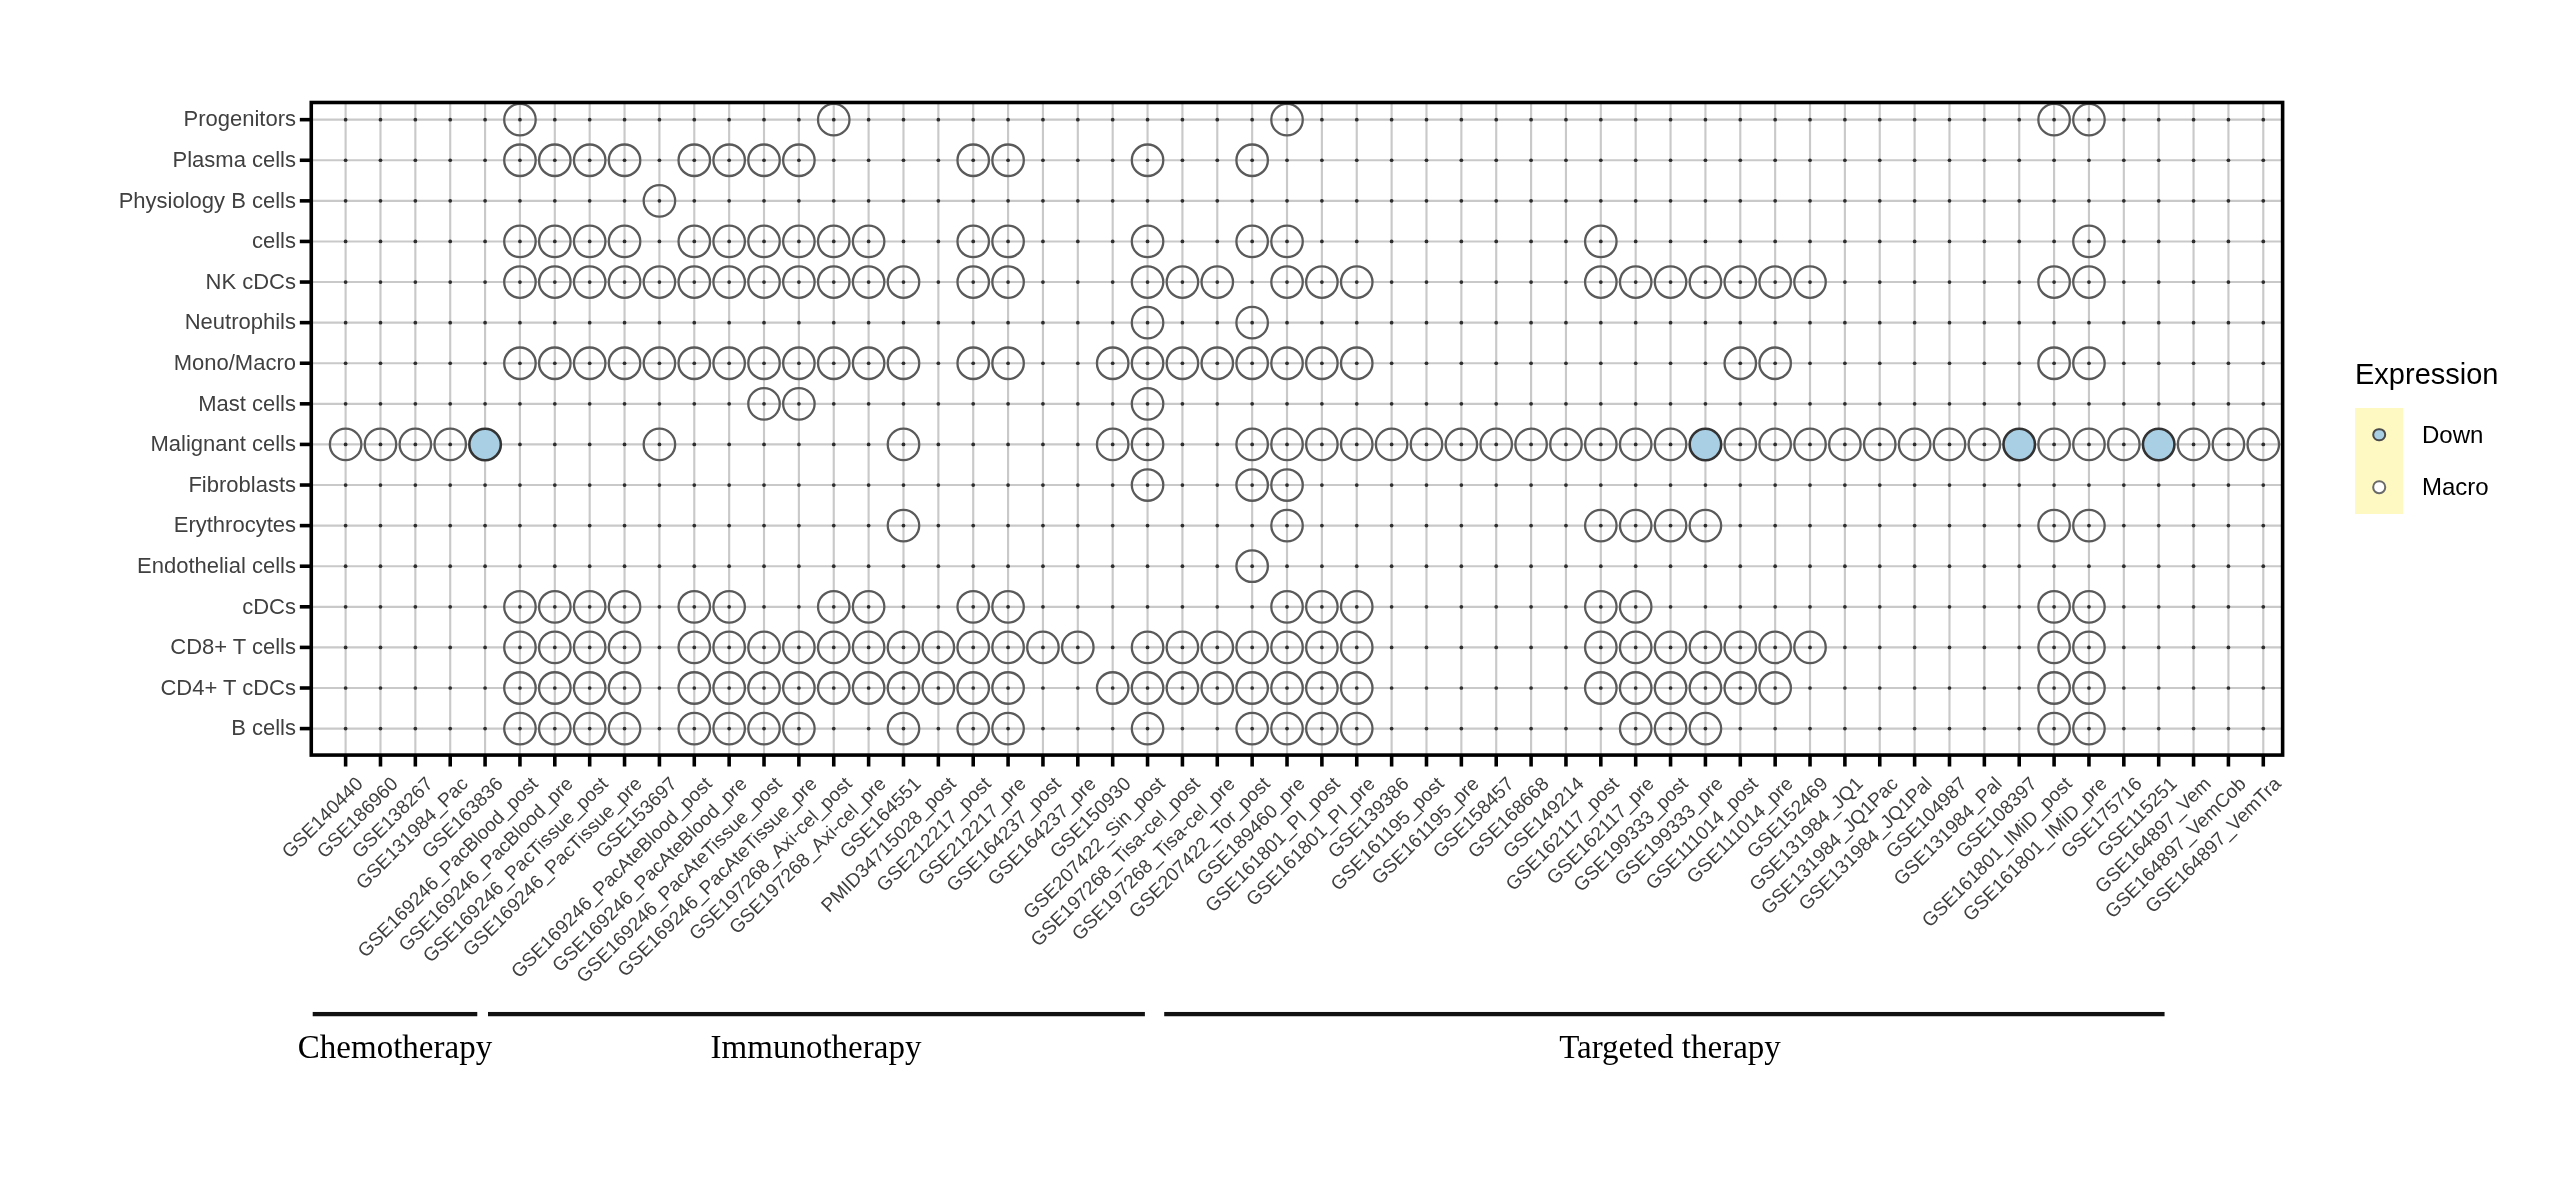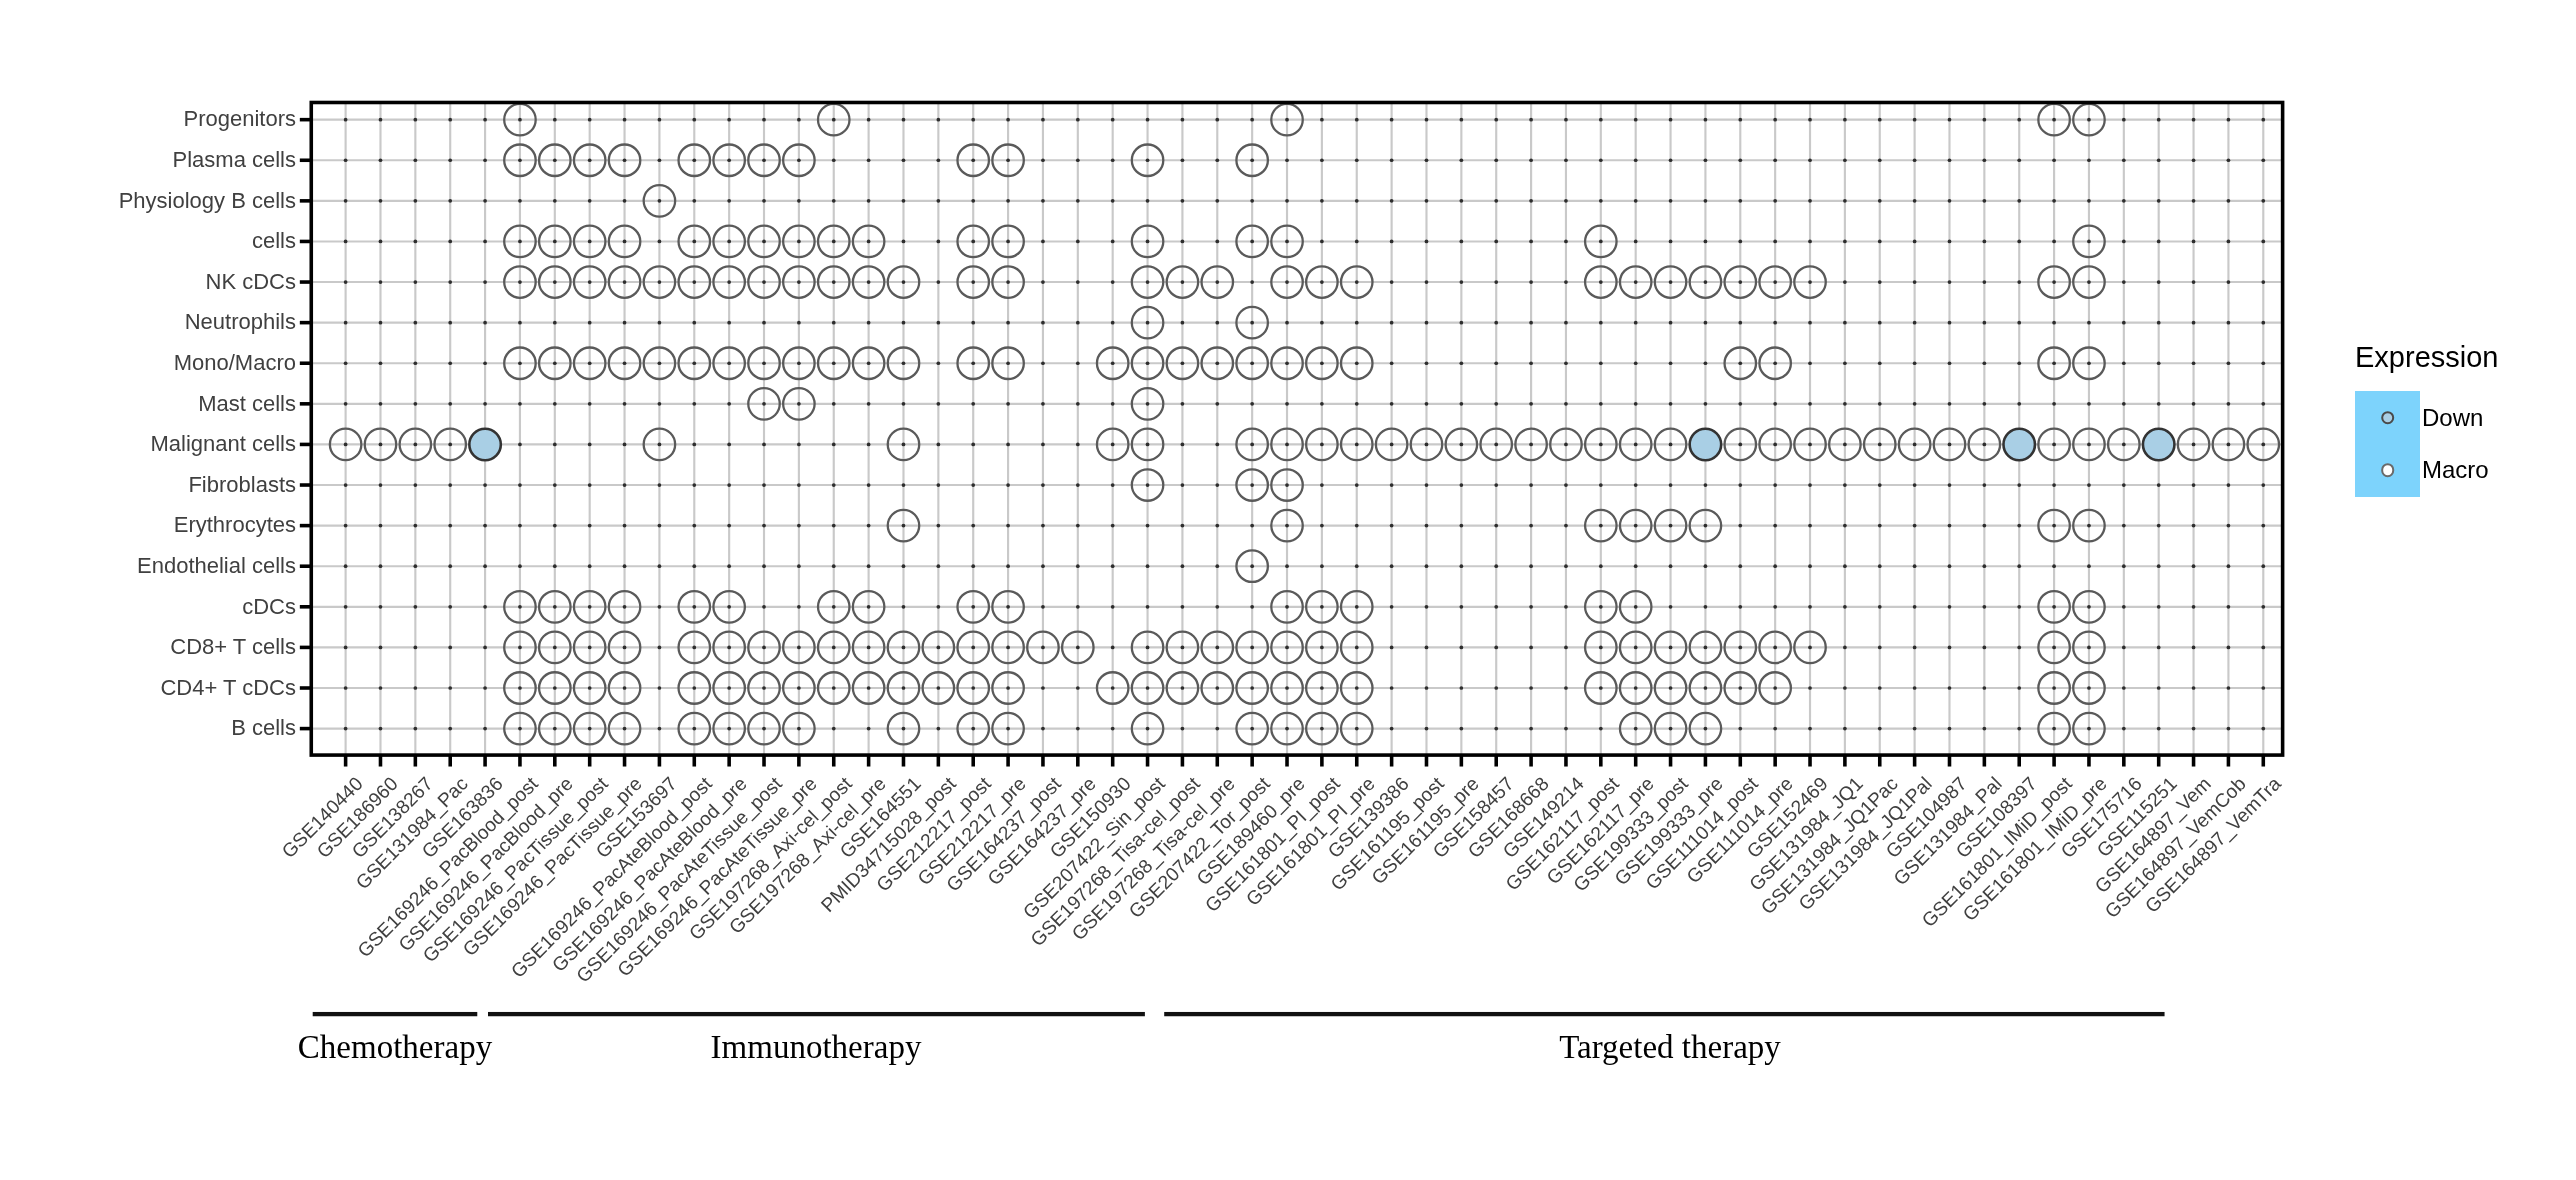--- a/index.html
+++ b/index.html
@@ -2,23 +2,23 @@
 <html style="font-size:11.4px"><head>
 <meta charset="utf-8">
 <style>
   html,body{margin:0;padding:0;background:#ffffff;}
   body{font-family:"Liberation Sans", sans-serif;}
   .figure{position:relative;width:2576px;height:1181px;background:#ffffff;overflow:hidden;}
   .title{position:absolute;left:313px;top:37px;font-size:34px;color:#000;letter-spacing:0.4px;}
   .ylab{position:absolute;transform:translateY(-50%);text-align:right;font-size:22px;color:#404040;white-space:nowrap;}
   .xlab{position:absolute;transform-origin:100% 0;transform:rotate(-45deg);font-size:19.3px;color:#404040;white-space:nowrap;}
   .grouplab{position:absolute;transform:translateX(-50%);font-family:"Liberation Serif", serif;font-size:33px;color:#000;white-space:nowrap;text-align:right;}
-  .legend{position:absolute;left:2355px;top:341px;}
+  .legend{position:absolute;left:2355px;top:358px;}
   .legend-title{font-size:29px;color:#000;margin-bottom:17px;}
-  .legend-keys{position:relative;background:#7dd3fc;width:65px;height:106px;margin-top:12px;}
+  .legend-keys{position:relative;background:#fef9c3;width:48px;height:106px;margin-top:12px;}
   .key-glyph{position:absolute;left:50%;width:13.6px;height:13.6px;border-radius:50%;transform:translate(-50%,-50%);box-sizing:border-box;}
   .key-down{top:26.5px;background:#A9CFE5;border:2.1px solid #4a4a4a;}
   .key-none{top:79px;background:#ffffff;border:2.1px solid #6a6a6a;}
   .legend-item-label{position:absolute;left:67px;transform:translateY(-50%);font-size:24px;color:#000;white-space:nowrap;}
   svg{position:absolute;left:0;top:0;}
 </style>
 </head>
 <body>
 
 <div class="figure">

